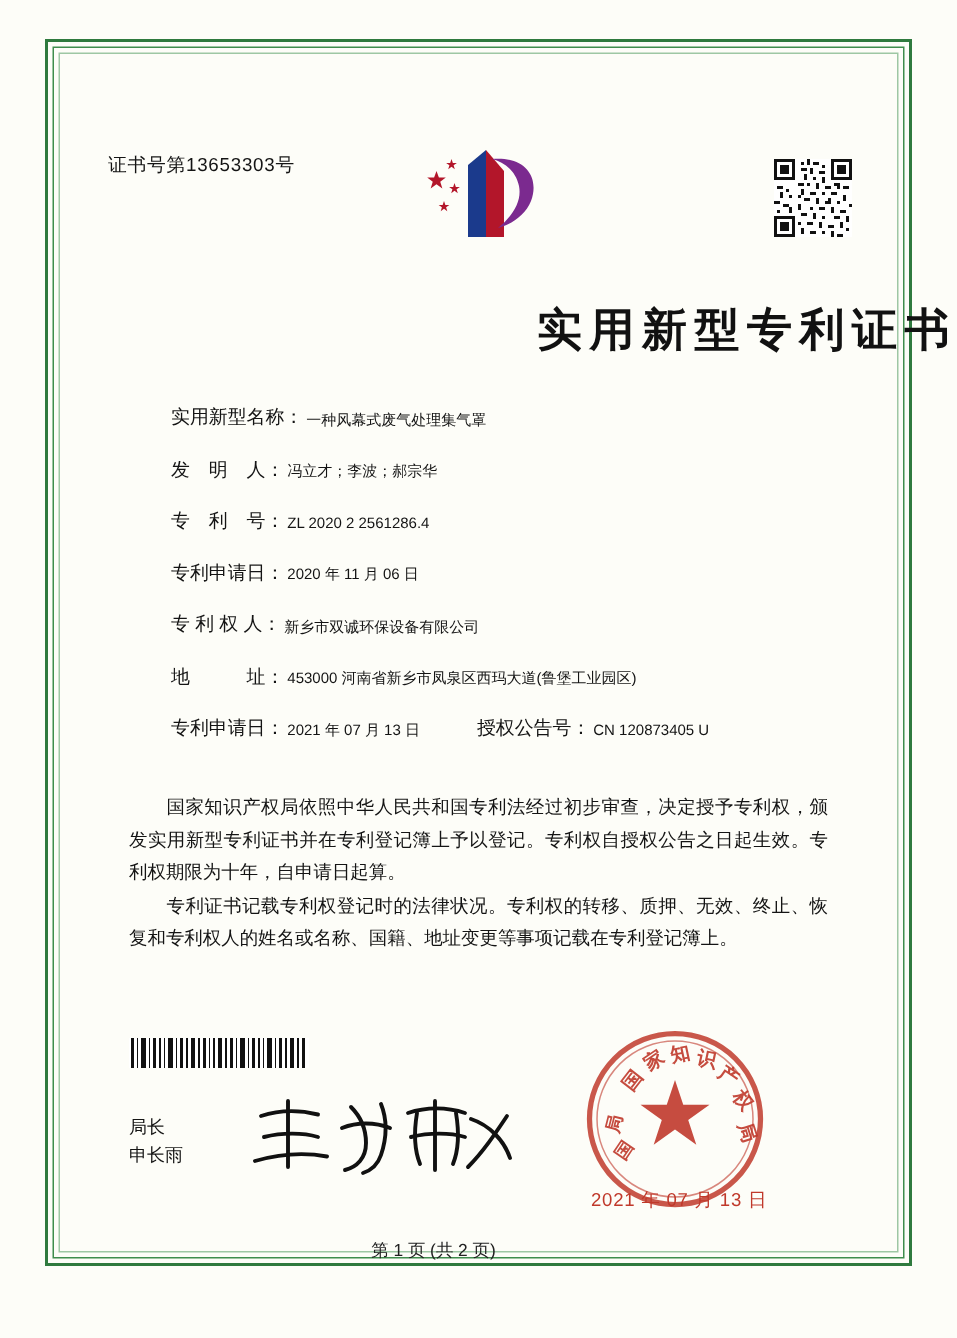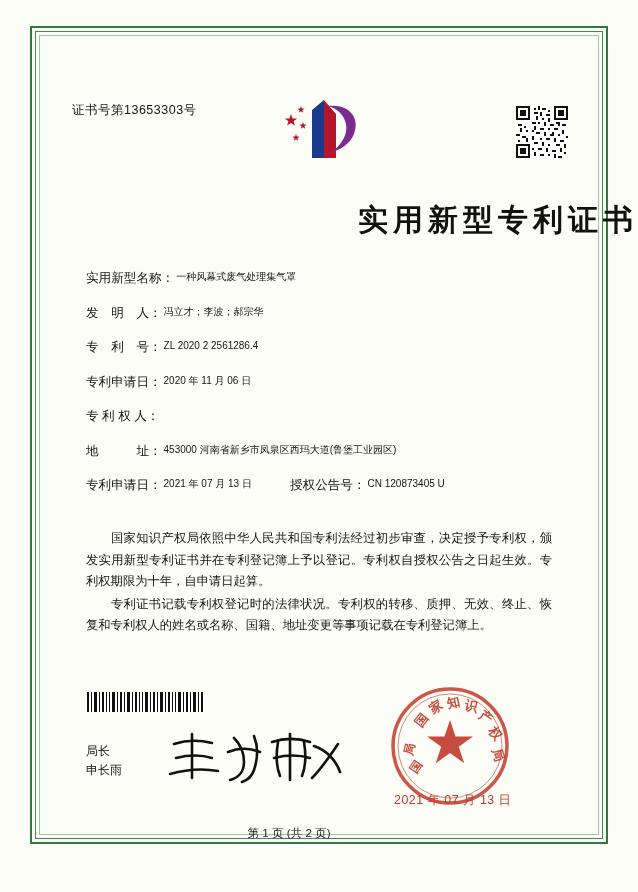--- a/index.html
+++ b/index.html
@@ -110,23 +110,24 @@
   .fields {
     position: absolute;
     left: 86px;
     top: 270px;
     width: 470px;
     font-size: 12.6px;
     color: #141414;
   }
   .field-row {
     display: flex;
-    align-items: flex-start;
+    align-items: flex-end;
     margin-bottom: 17.5px;
     line-height: 1.35;
+    margin-left: 28px;
   }
   .field-label {
     flex: 0 0 auto;
     white-space: pre;
     font-size: 12.6px;
   }
   .field-value {
     flex: 1 1 auto;
     font-size: 10px;
     padding-left: 2px;
@@ -347,20 +348,21 @@
       <span class="field-value">ZL 2020 2 2561286.4</span>
     </div>
 
     <div class="field-row">
       <span class="field-label">专利申请日：</span>
       <span class="field-value">2020 年 11 月 06 日</span>
     </div>
 
     <div class="field-row">
       <span class="field-label">专 利 权 人：</span>
+      <span class="field-value">新乡市双诚环保设备有限公司</span>
     </div>
 
     <div class="field-row">
       <span class="field-label">地　　　址：</span>
       <span class="field-value">453000 河南省新乡市凤泉区西玛大道(鲁堡工业园区)</span>
     </div>
 
     <div class="field-row split">
       <span class="field-label">专利申请日：</span>
       <span class="field-value">2021 年 07 月 13 日</span>

